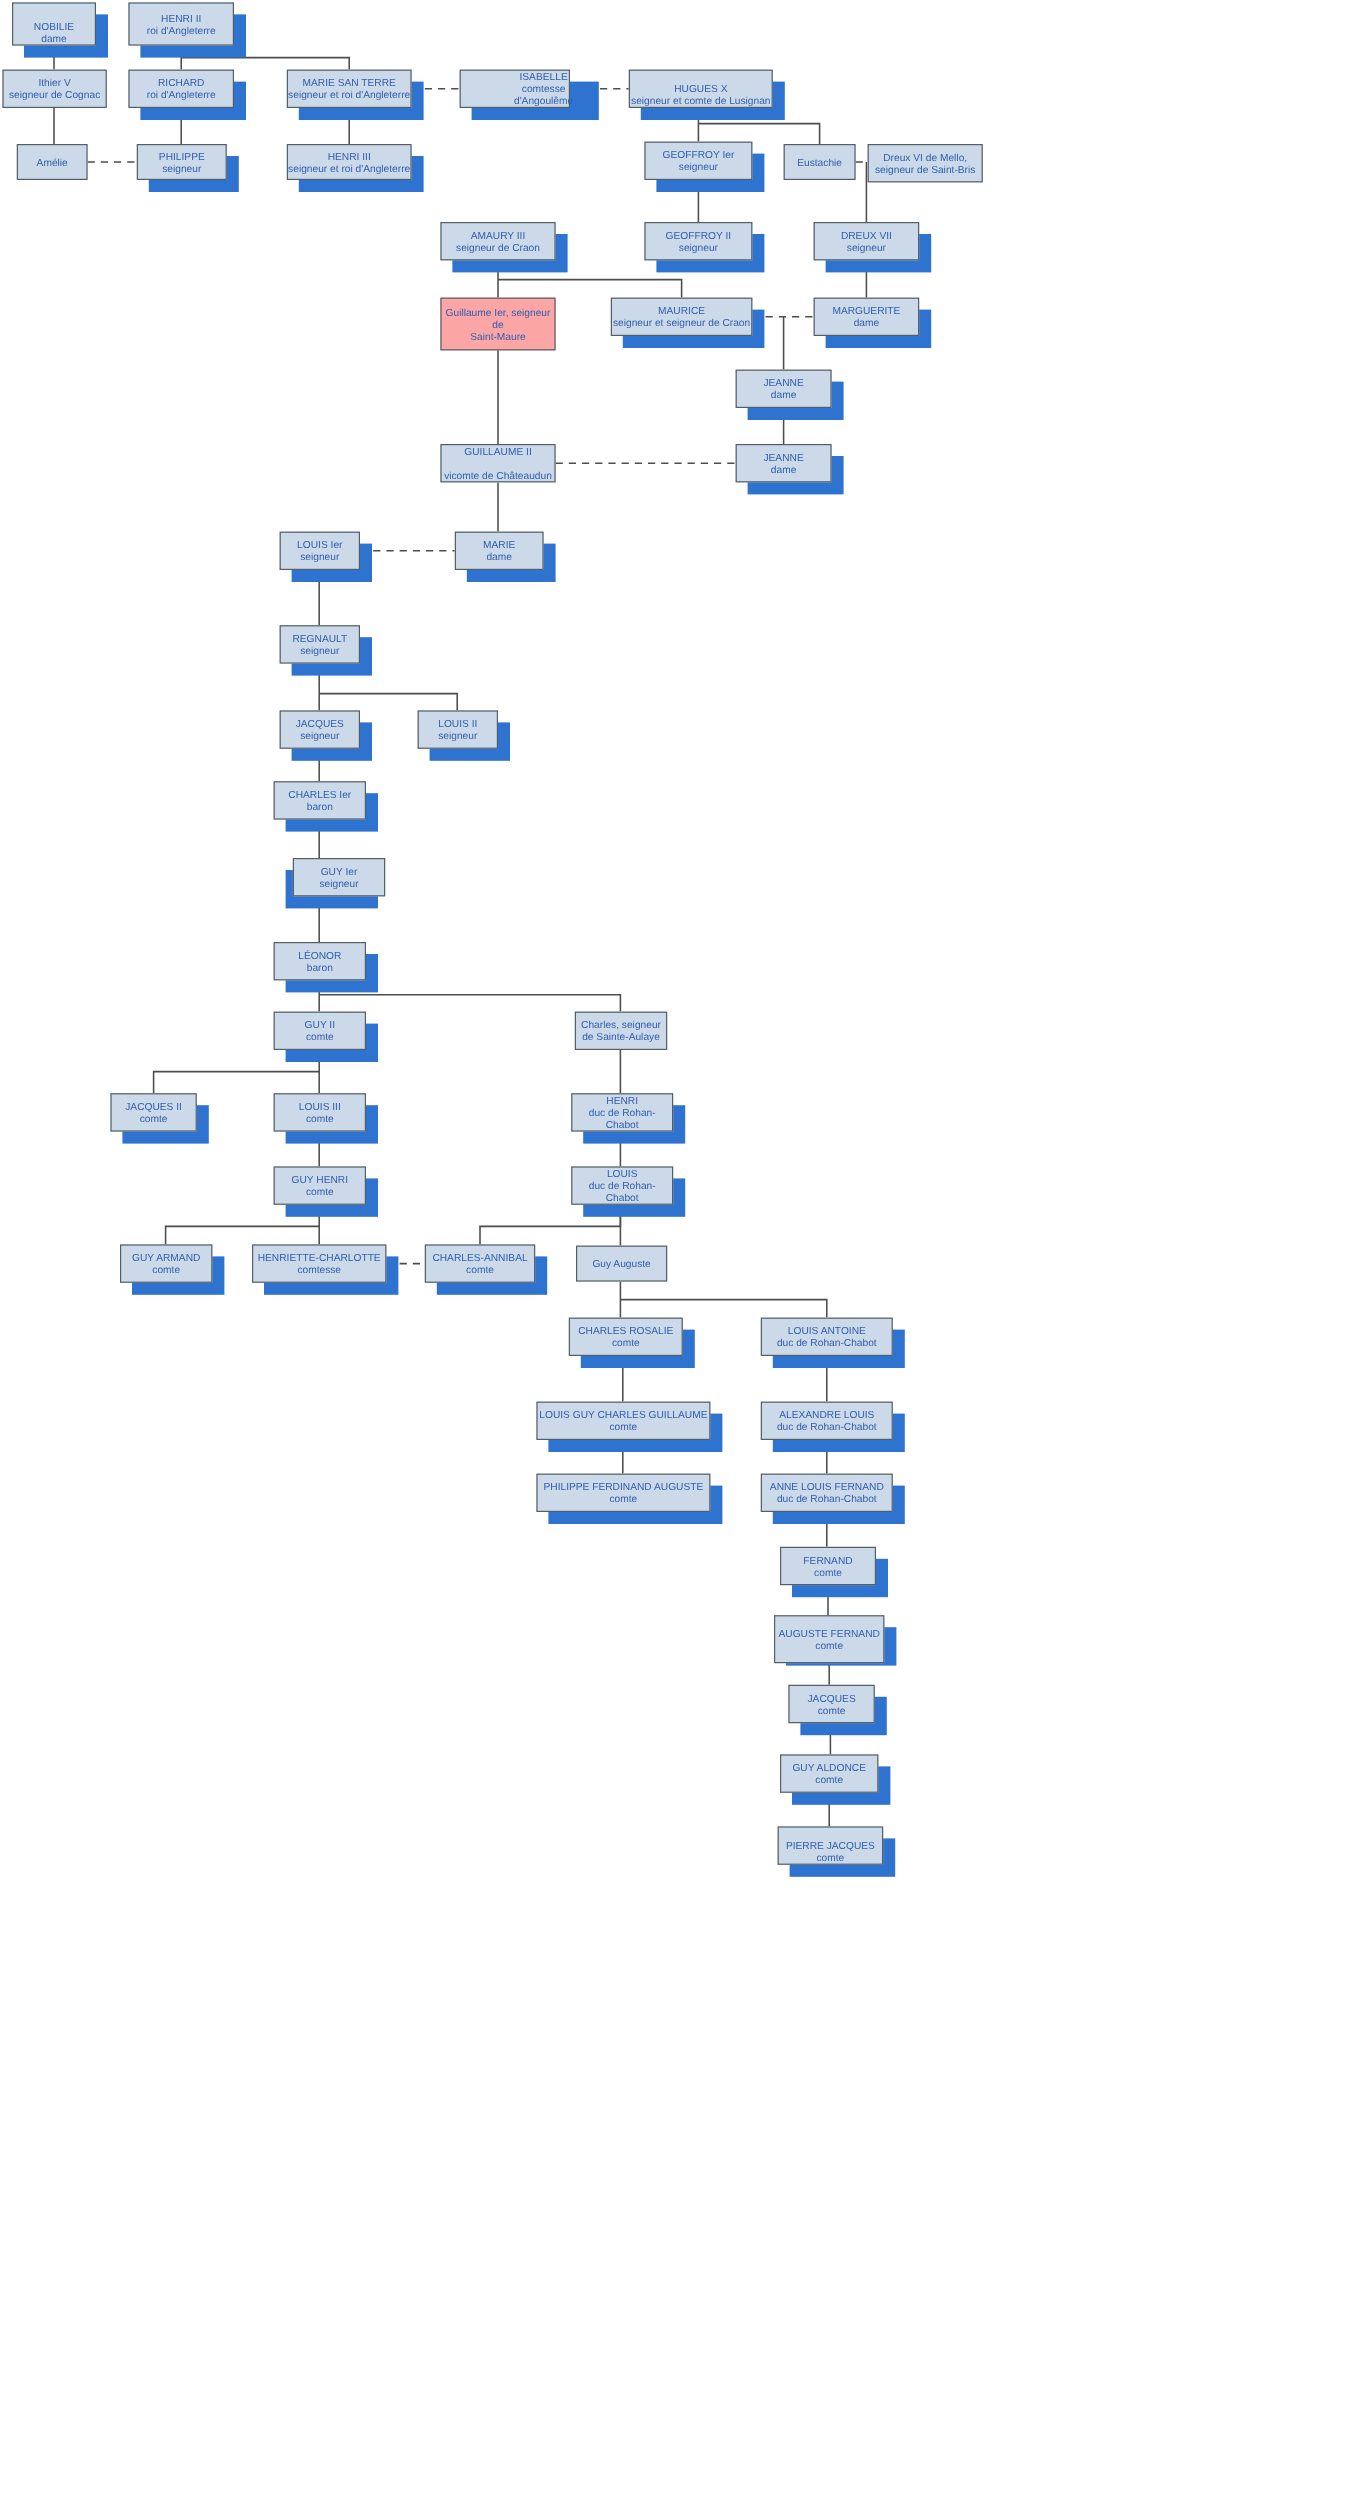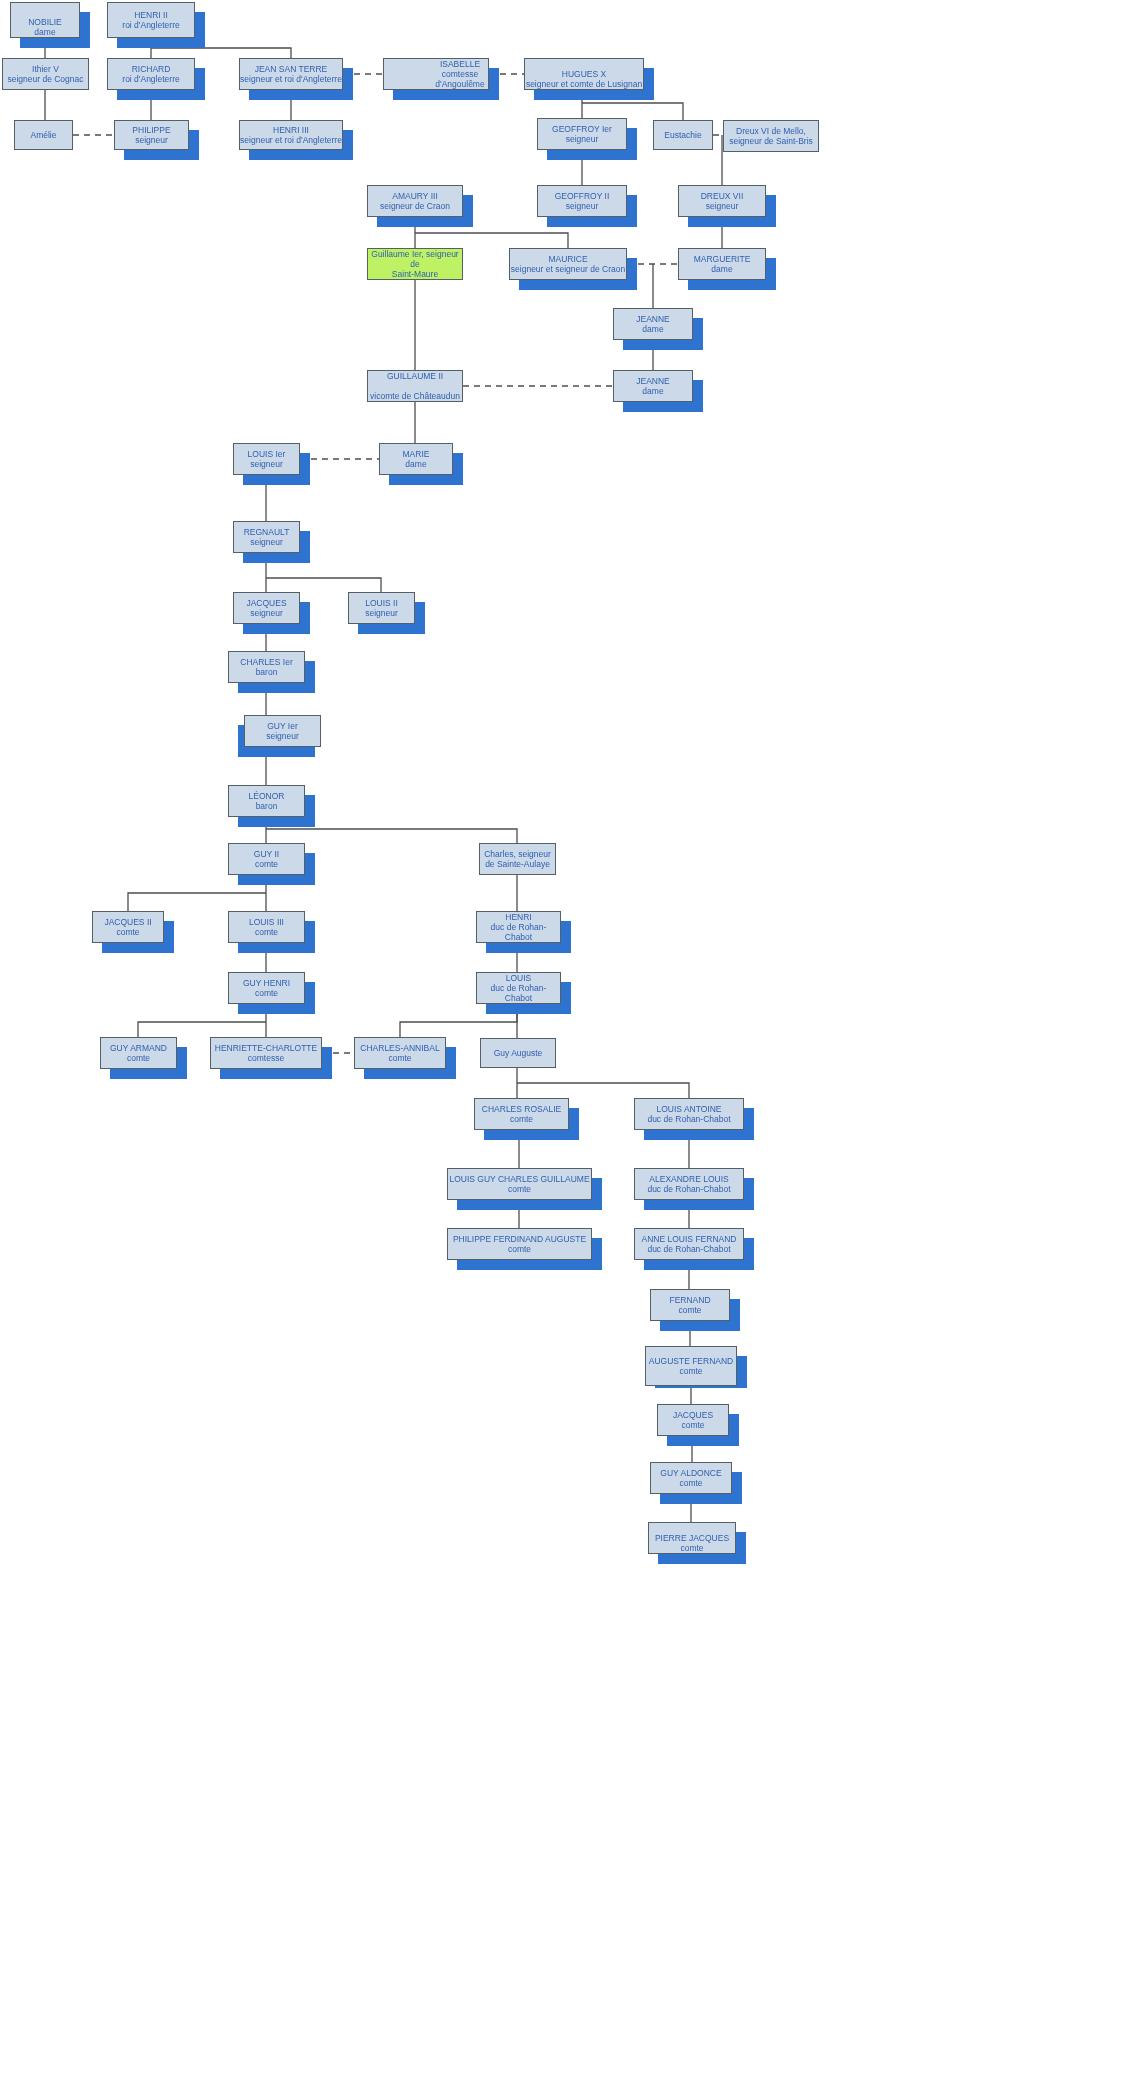--- a/index.html
+++ b/index.html
@@ -126,24 +126,24 @@
     </div>
     <div class="node" style="left: 2px; top: 58px; width: 87px; height: 32px; font-size: 8.5px; background: rgb(204, 217, 232); border-color: rgb(85, 95, 102); color: rgb(47, 95, 176);">
       <span class="nm">Ithier V</span>
       <span class="ti">seigneur de Cognac</span>
     </div>
     <div class="node" style="left: 107px; top: 58px; width: 88px; height: 32px; font-size: 8.5px; background: rgb(204, 217, 232); border-color: rgb(85, 95, 102); color: rgb(47, 95, 176);">
       <span class="nm">RICHARD</span>
       <span class="ti">roi d'Angleterre</span>
     </div>
     <div class="node" style="left: 239px; top: 58px; width: 104px; height: 32px; font-size: 8.5px; background: rgb(204, 217, 232); border-color: rgb(85, 95, 102); color: rgb(47, 95, 176);">
-      <span class="nm">JEAN SAN TERRE</span>
+      <span class="nm">MARIE SAN TERRE</span>
       <span class="ti">seigneur et roi d'Angleterre</span>
     </div>
-    <div class="node" style="left: 383px; top: 58px; width: 106px; height: 32px; font-size: 8.5px; background: rgb(204, 217, 232); border-color: rgb(85, 95, 102); color: rgb(47, 95, 176); padding-left: 48px;">
+    <div class="node" style="left: 383px; top: 58px; width: 92px; height: 32px; font-size: 8.5px; background: rgb(204, 217, 232); border-color: rgb(85, 95, 102); color: rgb(47, 95, 176); padding-left: 48px;">
       <span class="nm">ISABELLE</span>
       <span class="ti">comtesse d'Angoulême</span>
     </div>
     <div class="node" style="left: 524px; top: 58px; width: 120px; height: 32px; font-size: 8.5px; background: rgb(204, 217, 232); border-color: rgb(85, 95, 102); color: rgb(47, 95, 176); justify-content: flex-end;">
       <span class="nm">HUGUES X</span>
       <span class="ti">seigneur et comte de Lusignan</span>
     </div>
     <div class="node" style="left: 14px; top: 120px; width: 59px; height: 30px; font-size: 8.5px; background: rgb(204, 217, 232); border-color: rgb(85, 95, 102); color: rgb(47, 95, 176);">
       <span class="nm">Amélie</span>
     </div>
@@ -171,21 +171,21 @@
       <span class="ti">seigneur de Craon</span>
     </div>
     <div class="node" style="left: 537px; top: 185px; width: 90px; height: 32px; font-size: 8.5px; background: rgb(204, 217, 232); border-color: rgb(85, 95, 102); color: rgb(47, 95, 176);">
       <span class="nm">GEOFFROY II</span>
       <span class="ti">seigneur</span>
     </div>
     <div class="node" style="left: 678px; top: 185px; width: 88px; height: 32px; font-size: 8.5px; background: rgb(204, 217, 232); border-color: rgb(85, 95, 102); color: rgb(47, 95, 176);">
       <span class="nm">DREUX VII</span>
       <span class="ti">seigneur</span>
     </div>
-    <div class="node" style="left: 367px; top: 248px; width: 96px; height: 32px; font-size: 8.5px; background: #bef264; border-color: rgb(85, 95, 102); color: rgb(47, 95, 176); align-items: center;">
+    <div class="node" style="left: 367px; top: 248px; width: 96px; height: 44px; font-size: 8.5px; background: #fca5a5; border-color: rgb(85, 95, 102); color: rgb(47, 95, 176); align-items: center;">
       <span class="nm">Guillaume Ier, seigneur de</span>
       <span class="ti">Saint-Maure</span>
     </div>
     <div class="node" style="left: 509px; top: 248px; width: 118px; height: 32px; font-size: 8.5px; background: rgb(204, 217, 232); border-color: rgb(85, 95, 102); color: rgb(47, 95, 176);">
       <span class="nm">MAURICE</span>
       <span class="ti">seigneur et seigneur de Craon</span>
     </div>
     <div class="node" style="left: 678px; top: 248px; width: 88px; height: 32px; font-size: 8.5px; background: rgb(204, 217, 232); border-color: rgb(85, 95, 102); color: rgb(47, 95, 176);">
       <span class="nm">MARGUERITE</span>
       <span class="ti">dame</span>

